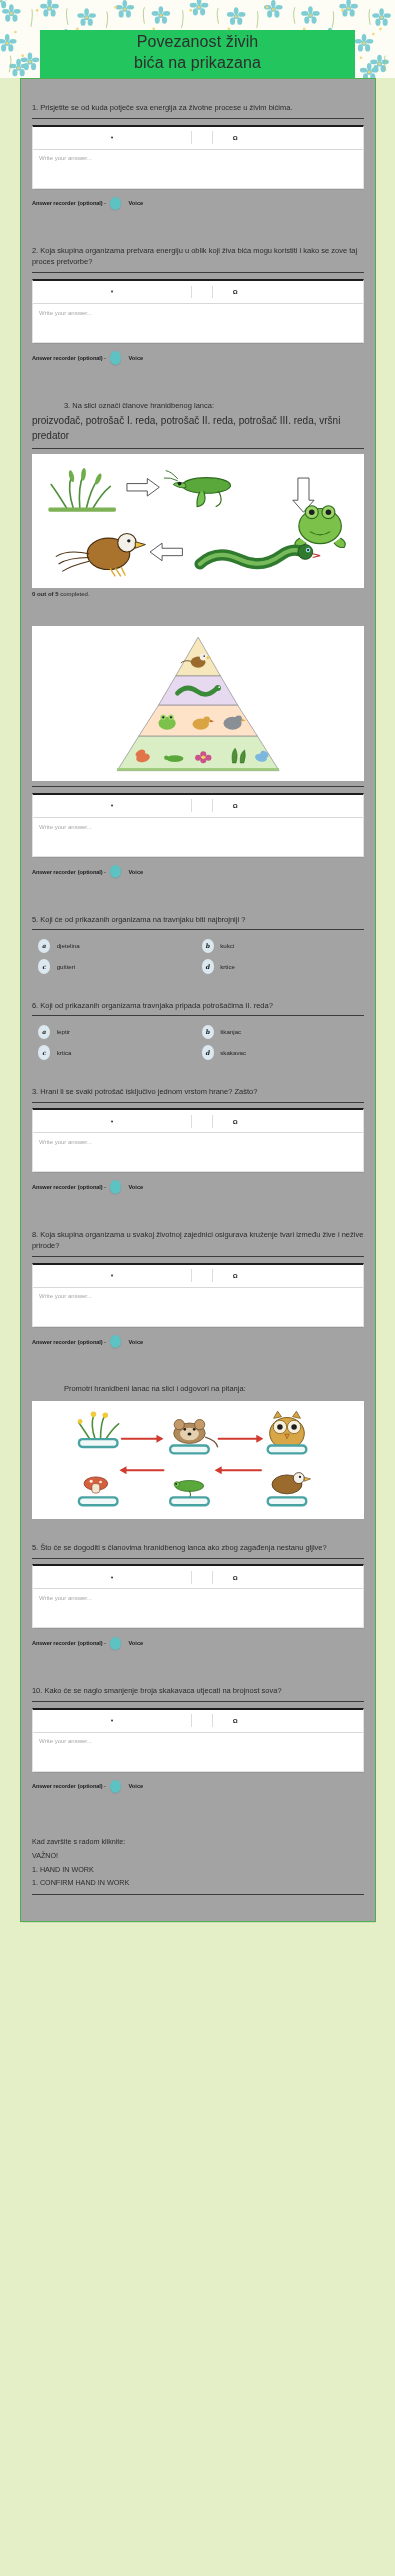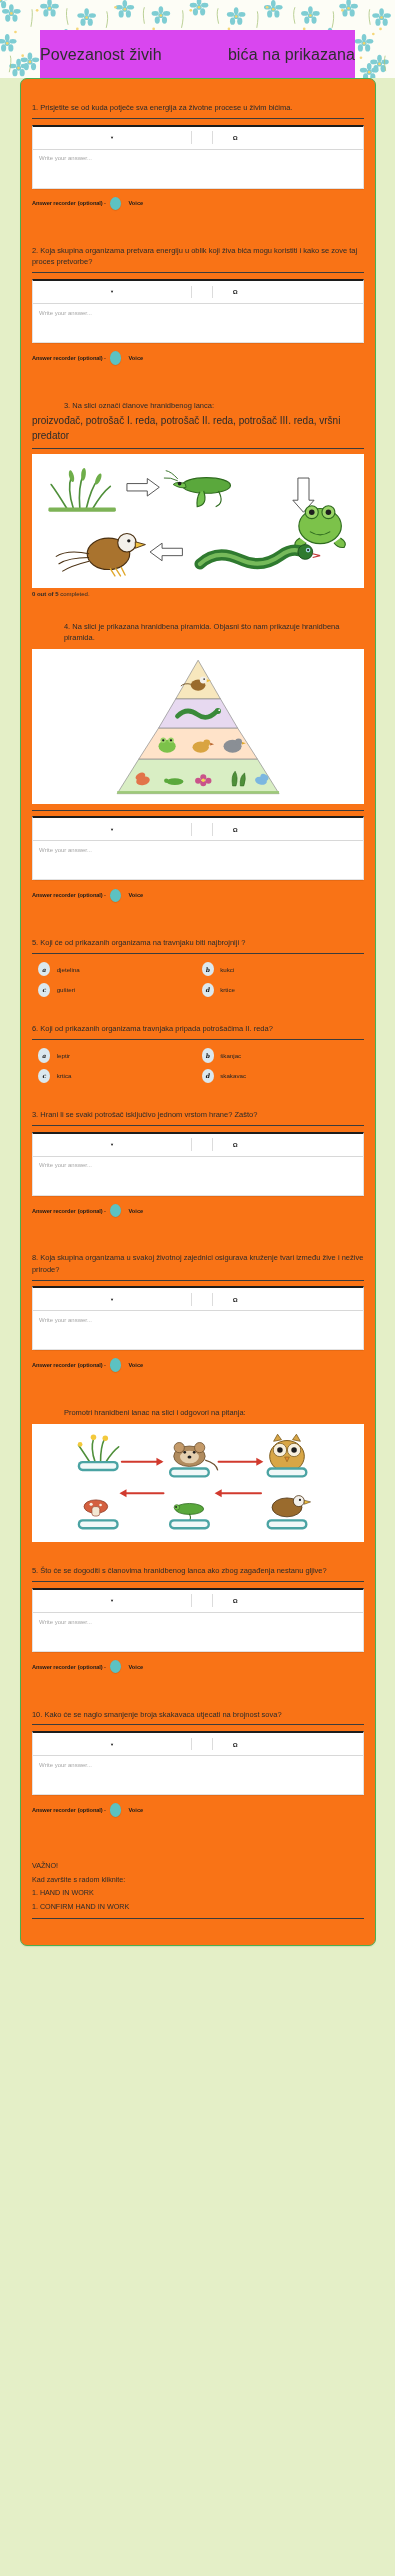--- a/index.html
+++ b/index.html
@@ -16,42 +16,42 @@
     width: 396px;
     height: 78px;
     overflow: hidden;
     background: #fdfdf6;
   }
   .banner-pattern { position: absolute; inset: 0; }
   .title-plate {
     position: absolute;
     left: 40px; top: 30px;
     width: 315px; height: 48px;
-    background: #d946ef;
+    background: #22c55e;
     display: flex;
-    flex-direction: row;
+    flex-direction: column;
     align-items: center;
-    justify-content: space-between;
+    justify-content: flex-start;
     padding-top: 2.1px;
   }
   .title-plate .line {
     font-size: 16px;
     color: #2e2e2e;
     line-height: 1.28;
     letter-spacing: 0.1px;
     white-space: nowrap;
     font-weight: 400;
   }
 
   
   .frame {
     margin: 0 19.6px 13.4px 19.6px;
     border: 1.5px solid #4caf50;
-    background: #f97316;
-    border-radius: 7px;
+    background: #a3a3a3;
+    border-radius: 0;
     overflow: hidden;
     box-shadow: 0 0.5px 1px rgba(0,0,0,.08);
   }
   .sheet { padding: 0 11.3px; }
   .spacer-md { height: 23px; }
   .spacer-lg { height: 32px; }
 
   
   .q-text {
     font-size: 7.5px;
@@ -401,21 +401,20 @@
       </svg>
 
       <div class="completed">
         <b>0 out of 5</b><span> completed.</span>
       </div>
     </div>
 
     <div class="spacer-md"></div>
 
     <div>
-      <div class="q-text no-rule">4. Na slici je prikazana hranidbena piramida. Objasni što nam prikazuje hranidbena piramida.</div>
 
       <svg class="illus" viewBox="0 0 680 360" height="155">
         <rect width="680" height="360" fill="#ffffff"></rect>
 
         <polygon points="340,26 392,116 288,116" fill="#f7e7bd" stroke="#8a8a8a" stroke-width="1.6"></polygon>
         <polygon points="288,116 392,116 432,184 248,184" fill="#e7d9f0" stroke="#8a8a8a" stroke-width="1.6"></polygon>
         <polygon points="248,184 432,184 478,256 202,256" fill="#ffe3c9" stroke="#8a8a8a" stroke-width="1.6"></polygon>
         <polygon points="202,256 478,256 528,336 152,336" fill="#d9eec4" stroke="#8a8a8a" stroke-width="1.6"></polygon>
 
         <g>
@@ -732,22 +731,22 @@
         <span class="rec-label">Answer recorder</span>
         <span class="rec-label opt" style="margin-left:2.1px">(optional) -</span>
         <span class="rec-dot"></span>
         <span class="rec-voice">Voice</span>
       </div>
     </div>
 
     <div class="spacer-lg"></div>
 
     <div class="note-block">
+      <div class="note-line">Kad završite s radom kliknite:</div>
       <div class="note-line">VAŽNO!</div>
-      <div class="note-line">Kad završite s radom kliknite:</div>
       <div class="note-line">1. HAND IN WORK</div>
       <div class="note-line">1. CONFIRM HAND IN WORK</div>
       <div class="note-rule"></div>
     </div>
 
     <div class="spacer-md"></div>
 
   </div>
 </div>
 

